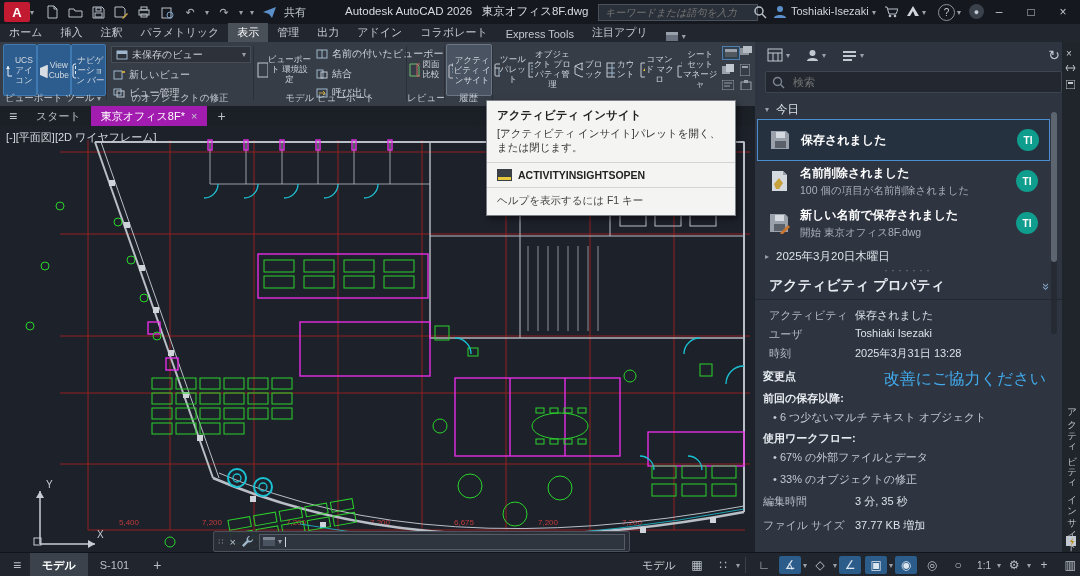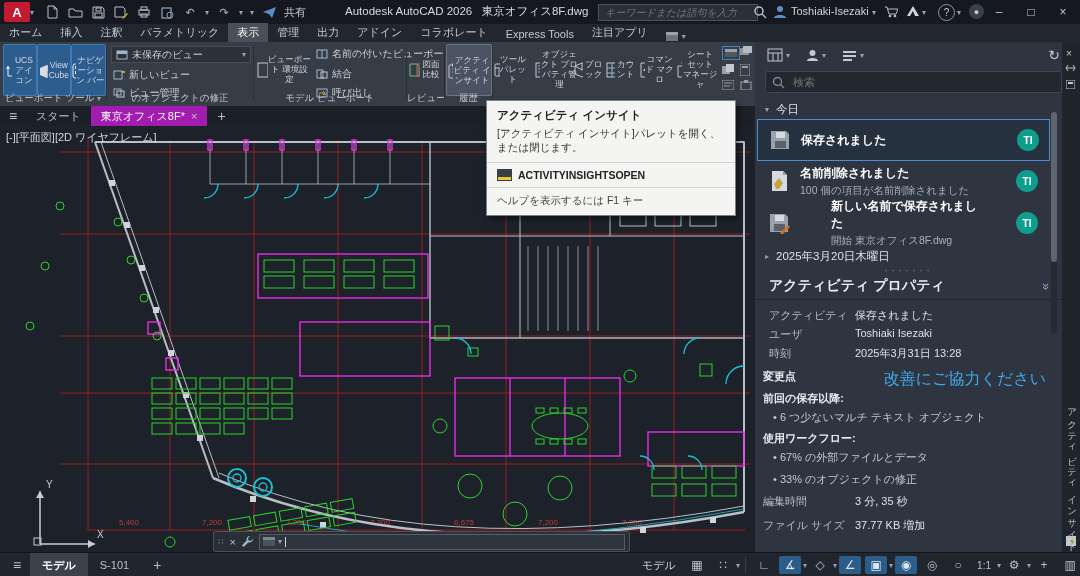--- a/index.html
+++ b/index.html
@@ -329,21 +329,21 @@
     <div class="vsep" style="left:492px;"></div>
 
     <div class="bigbtn" style="left:494px;width:32px;">
       <svg width="14" height="16">
           <rect x="1" y="2" width="12" height="12" rx="1" fill="none" stroke="#c3c9d1"></rect>
           <line x1="1" y1="6" x2="13" y2="6" stroke="#c3c9d1"></line>
           <line x1="5" y1="6" x2="5" y2="14" stroke="#9fb7cc"></line>
         </svg>
       <span>ツール パレット</span>
       </div>
-    <div class="bigbtn" style="left:528px;width:44px;margin-left:7px;">
+    <div class="bigbtn" style="left:528px;width:44px;">
       <svg width="14" height="16">
           <rect x="1" y="1" width="12" height="14" fill="none" stroke="#c3c9d1"></rect>
           <line x1="3" y1="4" x2="11" y2="4" stroke="#9fb7cc"></line>
           <line x1="3" y1="7" x2="11" y2="7" stroke="#9fb7cc"></line>
           <line x1="3" y1="10" x2="8" y2="10" stroke="#9fb7cc"></line>
         </svg>
       <span>オブジェクト プロパティ管理</span>
       </div>
     <div class="bigbtn" style="left:574px;width:30px;">
       <svg width="16" height="16">
@@ -745,21 +745,21 @@
             <path d="M6 14l5-6 4 5-4 6H8z" fill="#c8a23c"></path>
           </svg>
         </span>
       <div class="htxt">
         <div class="htitle">名前削除されました</div>
         <div class="hsub">100 個の項目が名前削除されました</div>
       </div>
       <div class="avatar">TI</div>
     </div>
 
-    <div class="hitem" style="top:161px;gap:31px;">
+    <div class="hitem" style="top:161px;">
       <span class="hicon">
           <svg width="22" height="22">
             <path d="M2 2h15l3 3v15H2z" fill="#9aa1aa"></path>
             <rect x="6" y="12" width="11" height="7" fill="#5a616b"></rect>
             <rect x="7" y="3" width="9" height="6" fill="#d5dae0"></rect>
             <path d="M12 21l8-8 2 2-8 8z" fill="#c8762f"></path>
           </svg>
         </span>
       <div class="htxt">
         <div class="htitle">新しい名前で保存されました</div>

